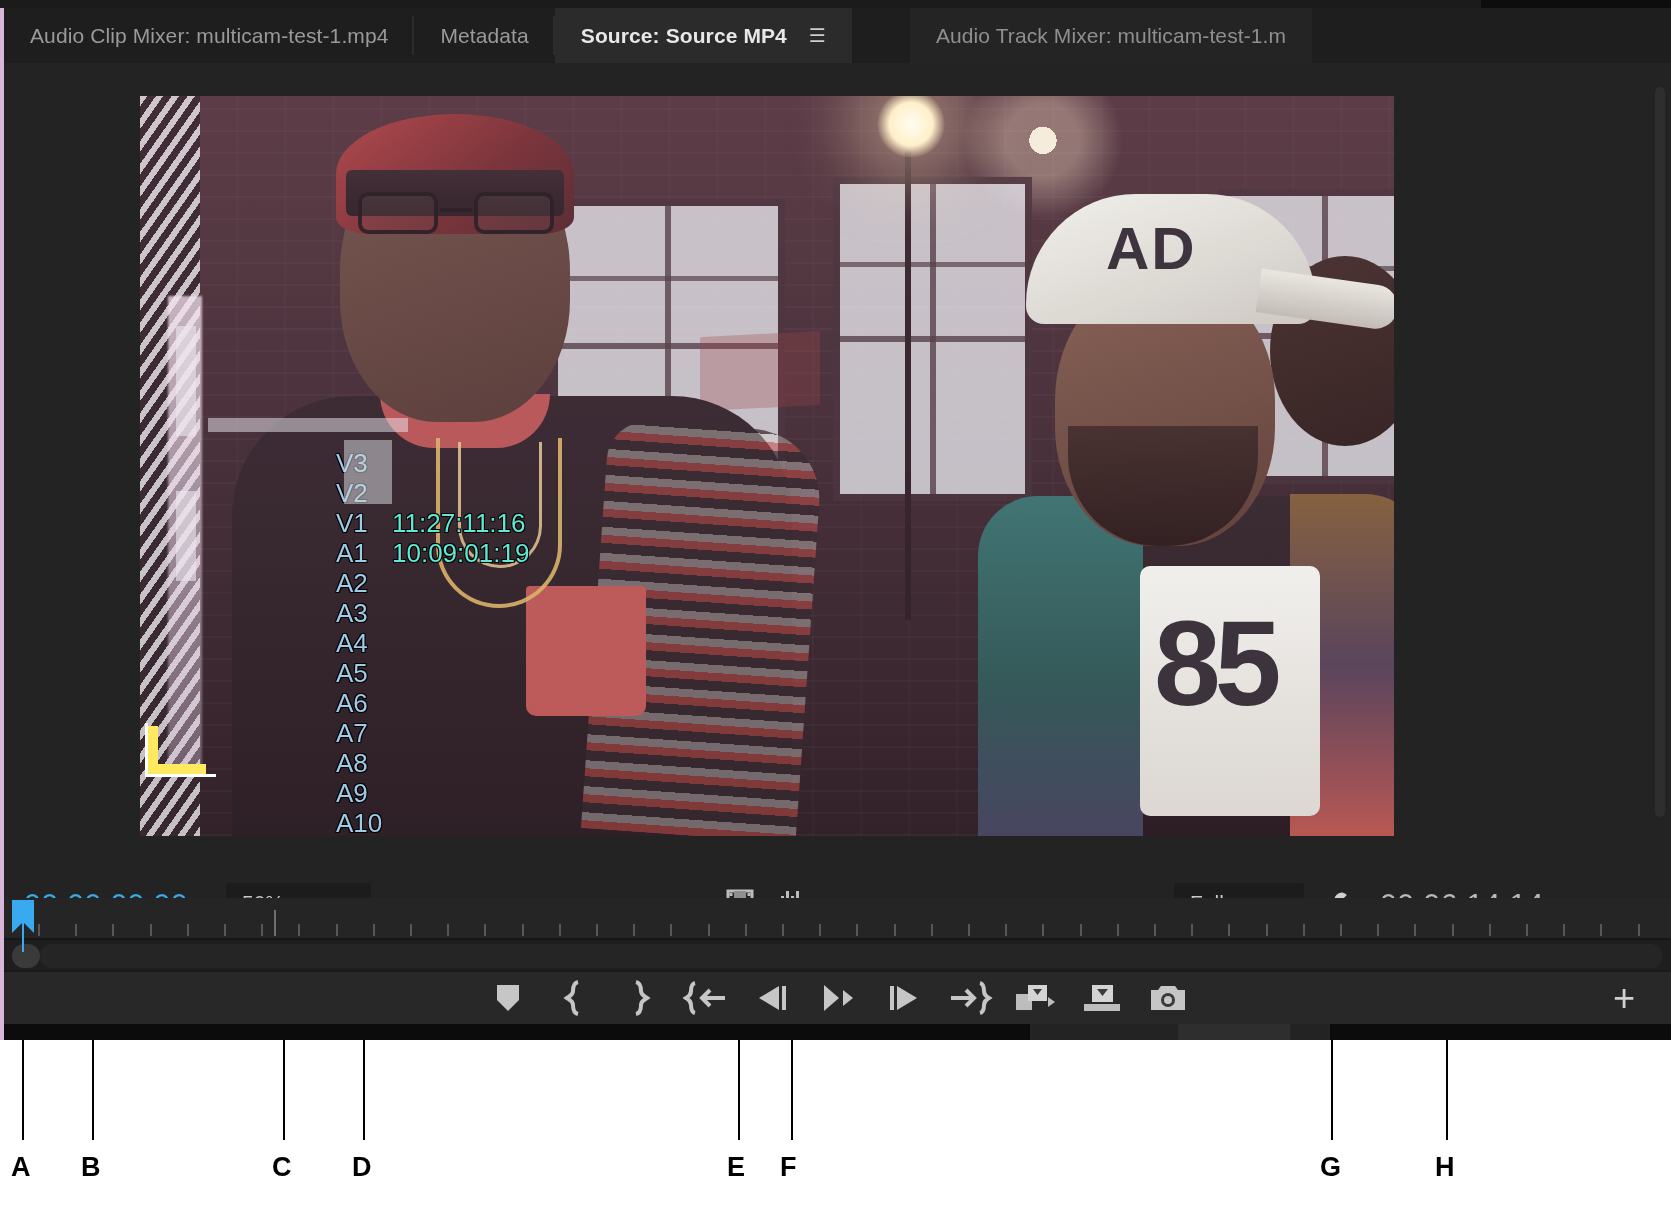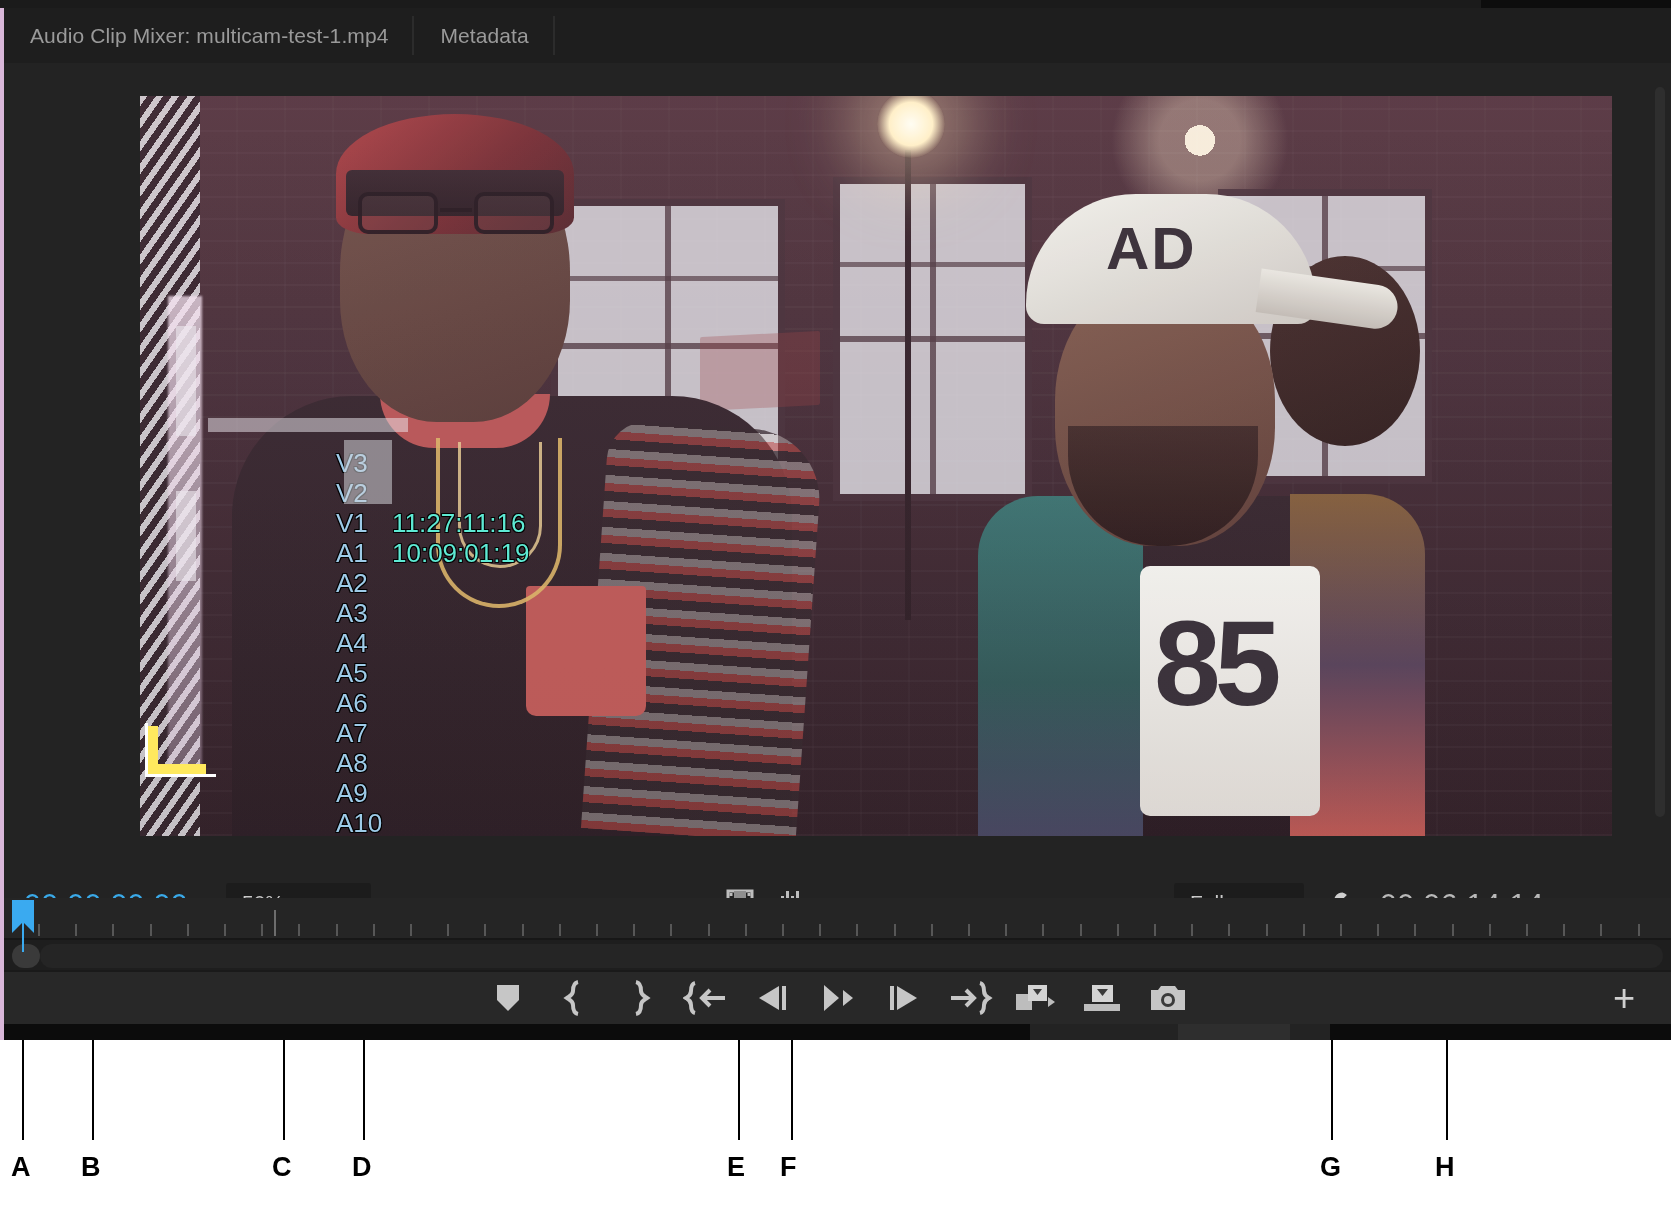--- a/index.html
+++ b/index.html
@@ -51,21 +51,21 @@
   }
   #tab-gap{ flex:0 0 58px; }
   .tab.last{ color:#8f8f8f; background:#242424; }
 
   
   #monitor{
     position:absolute; left:4px; top:63px; width:1667px; height:810px;
     background:#232323;
   }
   #video-frame{
-    position:absolute; left:136px; top:33px; width:1472px; height:740px;
+    position:absolute; left:136px; top:33px; width:1254px; height:740px;
     overflow:hidden; background:#2a1e22;
   }
   
   .bg-base{
     position:absolute; inset:0;
     background:
       radial-gradient(circle at 72% 6%, rgba(255,245,225,0.95) 0 1.2%, rgba(255,230,200,0.35) 1.2% 3.2%, rgba(0,0,0,0) 7%),
       linear-gradient(180deg, #4a3238 0%, #3b2a30 38%, #2e2126 70%, #241a1e 100%);
   }
   .brickwall{
@@ -402,21 +402,28 @@
   </div>
   <div id="left-edge"></div>
 
   <div id="tabbar">
     <div class="tab inactive-sep">
       <span class="tab-label">Audio Clip Mixer: multicam-test-1.mp4</span>
     </div>
     <div class="tab inactive-sep">
       <span class="tab-label">Metadata</span>
     </div>
+    <div class="tab active">
+      <span class="tab-label">Source: Source MP4</span>
+      <span class="tab-menu-icon">☰</span>
+    </div>
     <div id="tab-gap"></div>
+    <div class="tab last">
+      <span class="tab-label">Audio Track Mixer: multicam-test-1.m</span>
+    </div>
   </div>
 
   <div id="monitor">
     <div id="video-frame">
 
       <div class="bg-base"></div>
       <div class="brickwall"></div>
 
       <div class="window-pane" id="win-left">
         <div class="mullion-v"></div>

